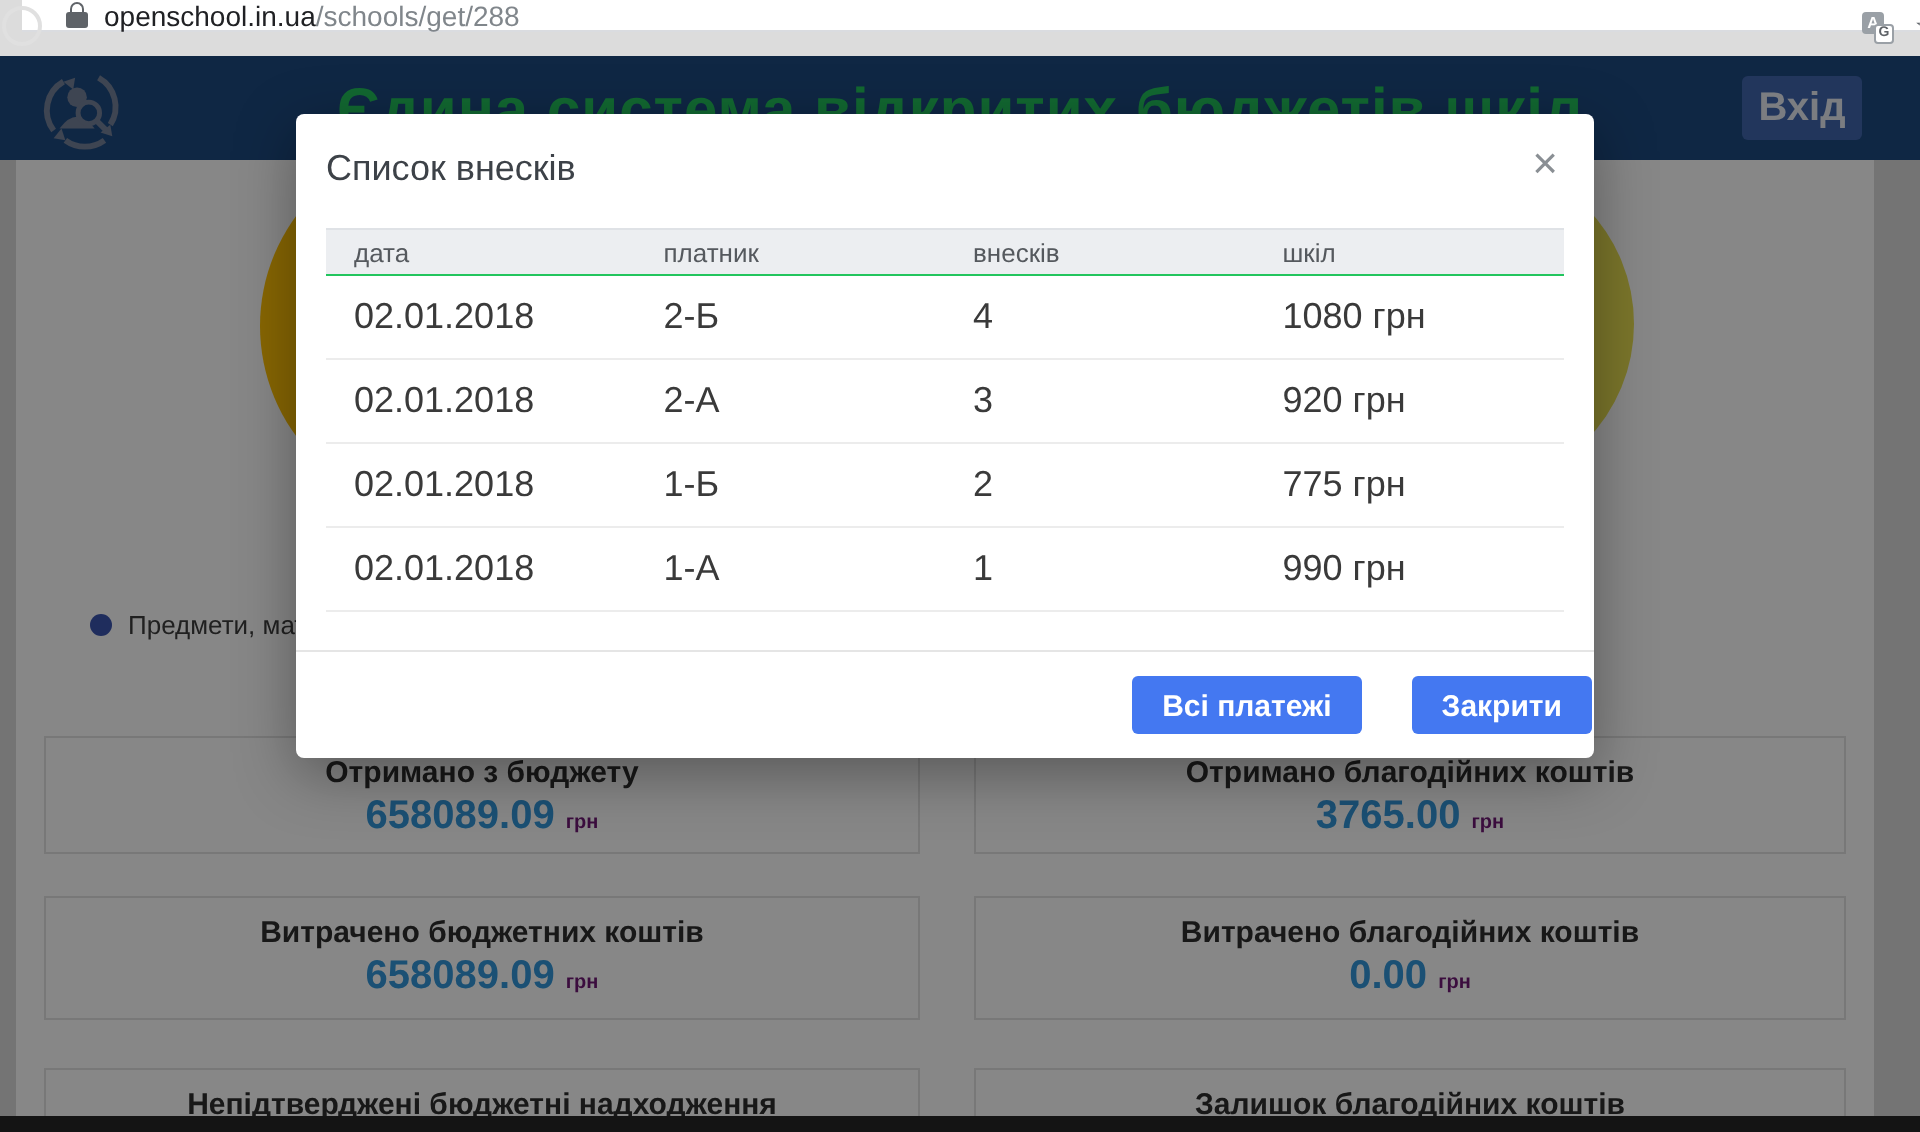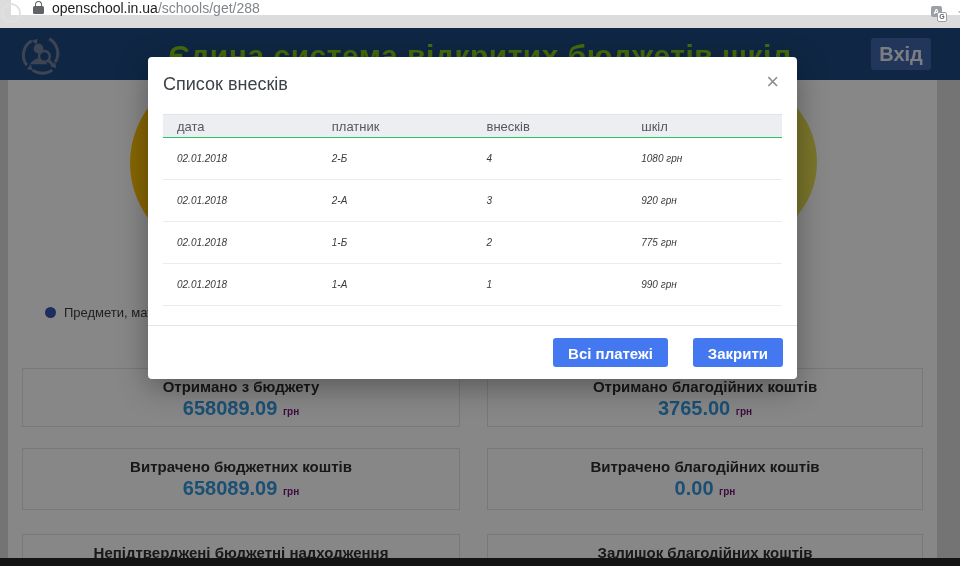--- a/index.html
+++ b/index.html
@@ -19,21 +19,21 @@
   .translate-icon{width:16px;height:16px;position:relative;}
   .translate-icon .back{position:absolute;left:0;top:0;width:11px;height:11px;background:#9aa0a6;border-radius:2px;color:#fff;font-size:8px;font-weight:700;text-align:center;line-height:11px;}
   .translate-icon .front{position:absolute;right:0;bottom:0;width:10px;height:10px;background:#fff;border:1.4px solid #9aa0a6;border-radius:2px;color:#5f6368;font-size:7px;font-weight:700;text-align:center;line-height:8px;}
   .star-icon{font-size:17px;color:#5f6368;line-height:28px;width:12px;overflow:hidden;}
 
   
   .page{position:absolute;left:0;top:28px;width:960px;height:538px;z-index:1;}
   .content-sheet{position:absolute;left:8px;top:0;width:929px;height:538px;background:#ffffff;}
   .site-header{position:absolute;left:0;top:0;width:960px;height:52px;background:#1e4b80;}
   .site-title{position:absolute;left:0;top:11px;width:960px;text-align:center;
-    font-size:30px;font-weight:700;color:#84cc16;letter-spacing:.5px;}
+    font-size:30px;font-weight:700;color:#22c55e;letter-spacing:.5px;}
   .logo{position:absolute;left:19px;top:5px;width:43px;height:43px;}
   .login-btn{position:absolute;right:29px;top:10px;width:60px;height:32px;background:#4167af;
     border:none;border-radius:3px;color:#e8edf4;font-weight:700;font-size:20px;font-family:inherit;}
 
   .pie-left{position:absolute;left:130px;top:42px;width:186px;height:186px;border-radius:50%;background:#ffc107;}
   .pie-right{position:absolute;left:651px;top:51px;width:166px;height:166px;border-radius:50%;background:#e8df52;}
 
   .legend-row{position:absolute;left:45px;top:277px;display:flex;align-items:center;gap:8px;white-space:nowrap;}
   .legend-dot{width:11px;height:11px;border-radius:50%;background:#3c55b0;}
   .legend-label{font-size:13px;color:#3d3d3d;}
@@ -55,23 +55,23 @@
 
   
   .modal{position:absolute;left:148px;top:57px;width:649px;height:322px;background:#fff;
     border-radius:4px;box-shadow:0 8px 30px rgba(0,0,0,.35);z-index:40;}
   .modal-title{padding:17px 15px 0;font-size:18px;font-weight:500;color:#3d4248;}
   .modal-close{position:absolute;right:14px;top:10px;font-size:22px;color:#8a8f94;background:none;border:none;
     font-family:inherit;line-height:1;cursor:default;padding:4px;}
   .contrib-table{margin:19px 15px 0;width:619px;border-collapse:collapse;table-layout:fixed;}
   .contrib-table th{background:#eceef1;border-top:1px solid #dfe2e6;border-bottom:1px solid #22c55e;
     height:23px;font-size:13px;font-weight:400;color:#55595e;text-align:left;padding:0 0 0 14px;}
-  .contrib-table td{height:42px;font-size:10px;color:#3a3a3a;border-bottom:1px solid #ececec;padding:0 0 0 14px;font-style:italic;}
+  .contrib-table td{height:42px;font-size:18px;color:#3a3a3a;border-bottom:1px solid #ececec;padding:0 0 0 14px;}
   .modal-footer{position:absolute;left:0;bottom:0;width:100%;height:54px;border-top:1px solid #e5e5e5;
-    display:flex;justify-content:flex-end;align-items:center;gap:25px;padding-right:14px;}
+    display:flex;justify-content:flex-end;align-items:center;gap:25px;padding-right:1px;}
   .blue-btn{background:#4478f1;color:#fff;border:none;border-radius:3px;font-family:inherit;
     font-size:15px;font-weight:700;padding:8px 15px;line-height:1;height:29px;}
 
   .taskbar-edge{position:absolute;left:0;top:558px;width:960px;height:8px;background:#141414;z-index:60;}
 </style>
 </head>
 <body>
 
 <div class="page">
   <div class="content-sheet"></div>

